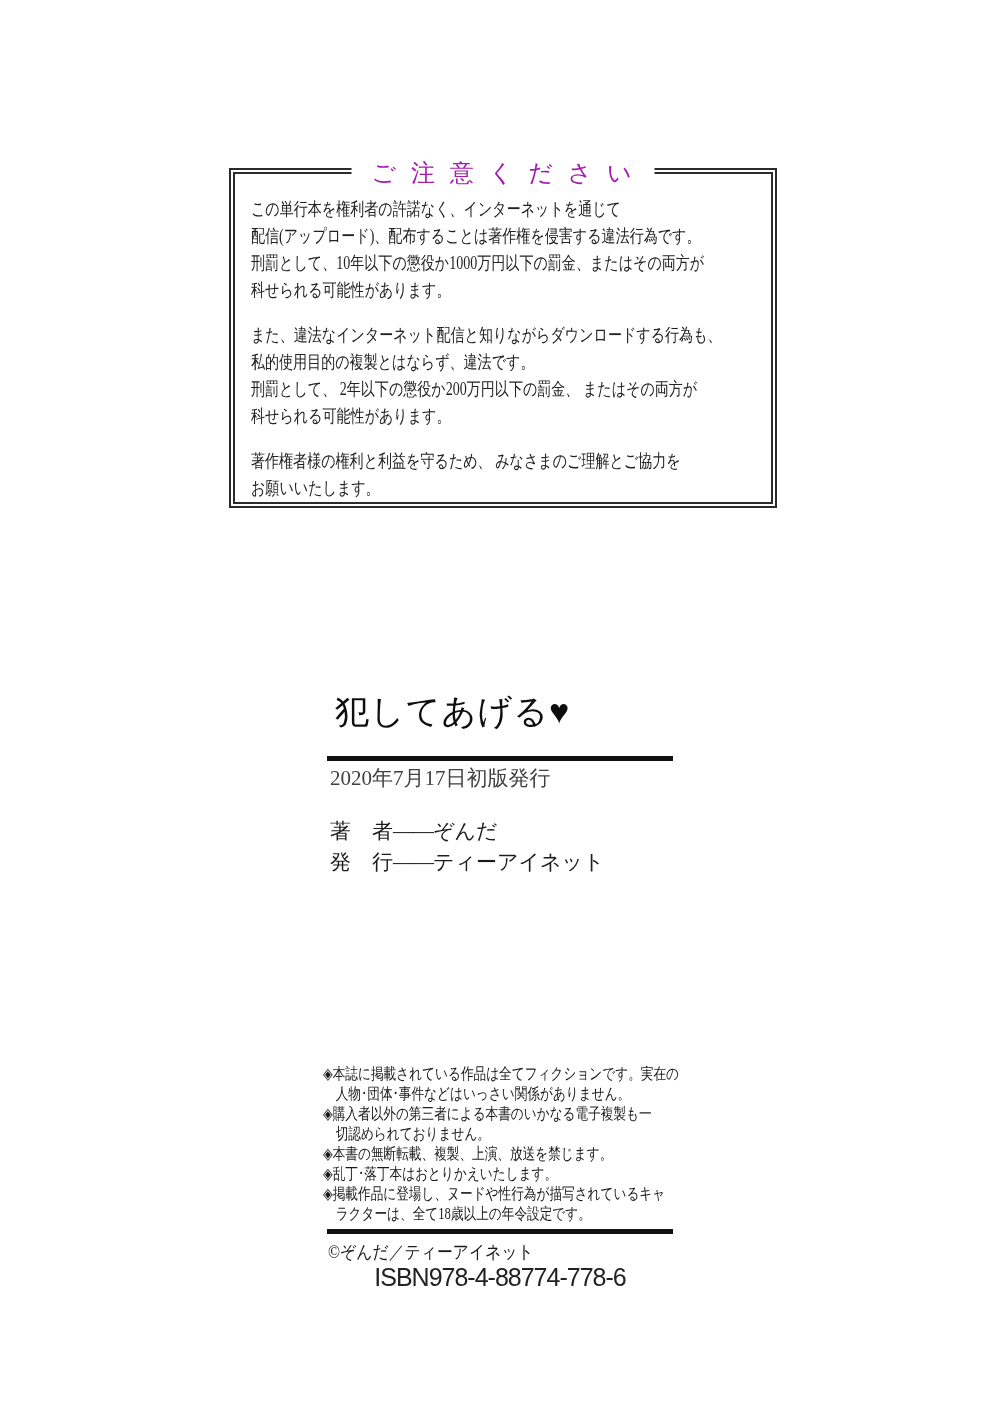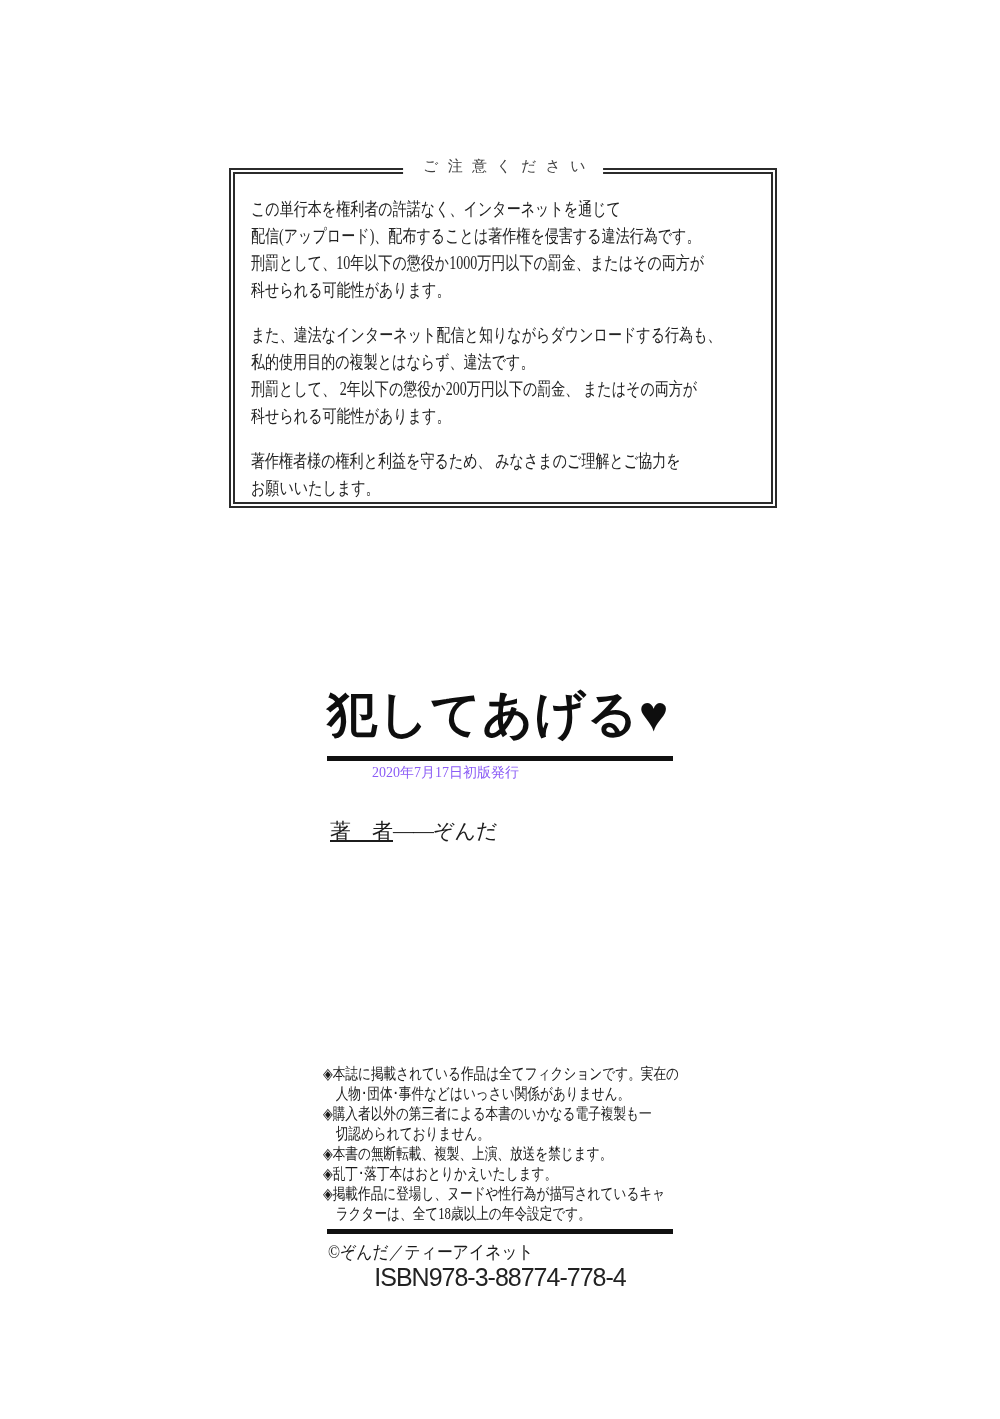--- a/index.html
+++ b/index.html
@@ -9,50 +9,49 @@
     overflow:hidden;
   }
   
   .notice-box{
     position:absolute;left:229px;top:168px;width:548px;height:340px;
     border:6px double #2b2b2b;box-sizing:border-box;background:#fff;
   }
   .notice-legend{
     position:absolute;top:-17px;left:50%;transform:translateX(-50%);
     background:#fff;padding:0 8px 0 20px;white-space:nowrap;
-    font-size:15px;letter-spacing:0.62em;color:#404040;font-weight:500;
+    font-size:24px;letter-spacing:0.62em;color:#a21caf;font-weight:500;
   }
   .notice-text{
     position:absolute;left:16px;top:22px;width:665px;
     transform:scaleX(0.78);transform-origin:top left;
     font-size:18px;line-height:27px;color:#222;
   }
   .notice-text p{margin:0 0 18px 0;white-space:pre-line;}
   .notice-text p:last-child{margin-bottom:0;}
   
   .book-title{
-    position:absolute;left:327px;top:681px;margin:0;
-    font-size:50px;font-weight:700;letter-spacing:1px;color:#0e0e0e;
+    position:absolute;left:327px;top:681px;margin:8px;
+    font-size:34px;font-weight:400;letter-spacing:1px;color:#0e0e0e;
     font-family:"Liberation Serif","DejaVu Serif",serif;white-space:nowrap;
   }
   .rule{position:absolute;left:327px;width:346px;height:5px;background:#111;}
   .rule-top{top:756px;}
   .rule-bottom{top:1229px;}
   .pub-date{
-    position:absolute;left:330px;top:764px;font-size:14px;color:#8b5cf6;
+    position:absolute;left:330px;top:764px;font-size:21px;color:#404040;
     white-space:nowrap;
-    margin-left:42px;
   }
   
   .colophon{
     position:absolute;left:330px;top:816px;font-size:21px;line-height:31px;
     color:#1c1c1c;white-space:nowrap;
   }
   .col-row{height:31px;}
-  .col-label{display:inline-block;text-decoration:underline;}
+  .col-label{display:inline-block;}
   .col-dash{display:inline-block;letter-spacing:-1px;}
   .col-row.indent{padding-left:106px;}
   
   .disclaimers{
     position:absolute;left:323px;top:1064px;width:460px;
     transform:scaleX(0.79);transform-origin:top left;
     font-size:16px;line-height:20px;color:#1a1a1a;
   }
   .disclaimers p{margin:0;padding-left:1em;text-indent:-1em;white-space:pre-line;}
   
@@ -90,32 +89,35 @@
   <h1 class="book-title">犯してあげる♥</h1>
 
   <div class="rule rule-top"></div>
 
   <div class="pub-date">2020年7月17日初版発行</div>
 
   <div class="colophon">
     <div class="col-row">
       <span class="col-label">著　者</span><span class="col-dash">——</span><span class="col-value">ぞんだ</span>
     </div>
+    <div class="col-row">
+      <span class="col-label">発　行</span><span class="col-dash">——</span><span class="col-value">ティーアイネット</span>
+    </div>
   </div>
 
   <div class="disclaimers">
     <p>◈本誌に掲載されている作品は全てフィクションです。実在の
 人物･団体･事件などはいっさい関係がありません。</p>
     <p>◈購入者以外の第三者による本書のいかなる電子複製も一
 切認められておりません。</p>
     <p>◈本書の無断転載、複製、上演、放送を禁じます。</p>
     <p>◈乱丁･落丁本はおとりかえいたします。</p>
     <p>◈掲載作品に登場し、ヌードや性行為が描写されているキャ
 ラクターは、全て18歳以上の年令設定です。</p>
   </div>
 
   <div class="rule rule-bottom"></div>
 
   <div class="copyright">©ぞんだ／ティーアイネット</div>
 
-  <div class="isbn">ISBN978-3-88774-778-4</div>
+  <div class="isbn">ISBN978-4-88774-778-6</div>
 
 </div>
 
 </body></html>

